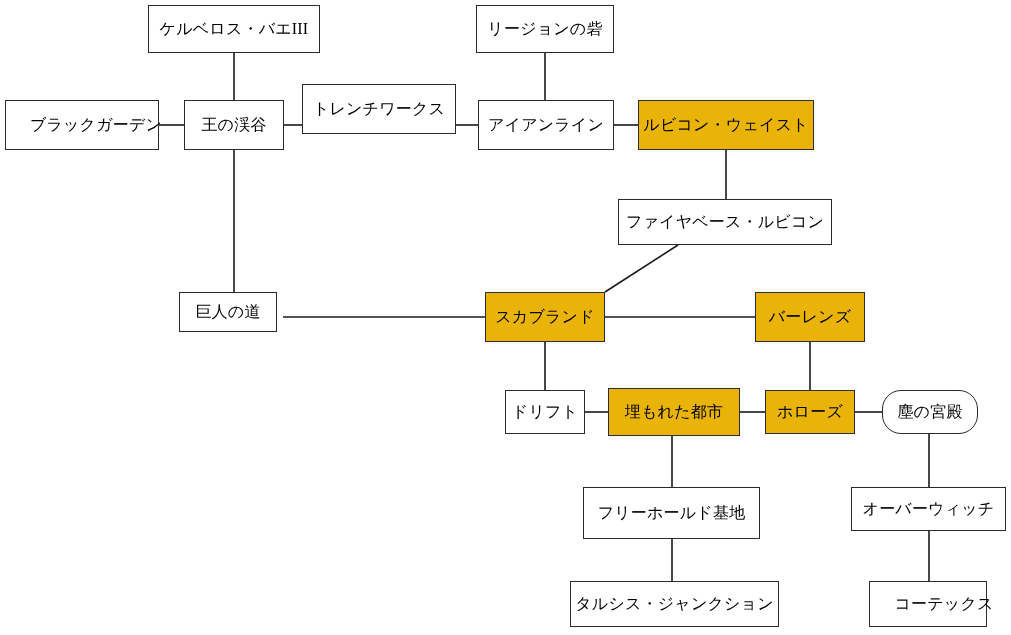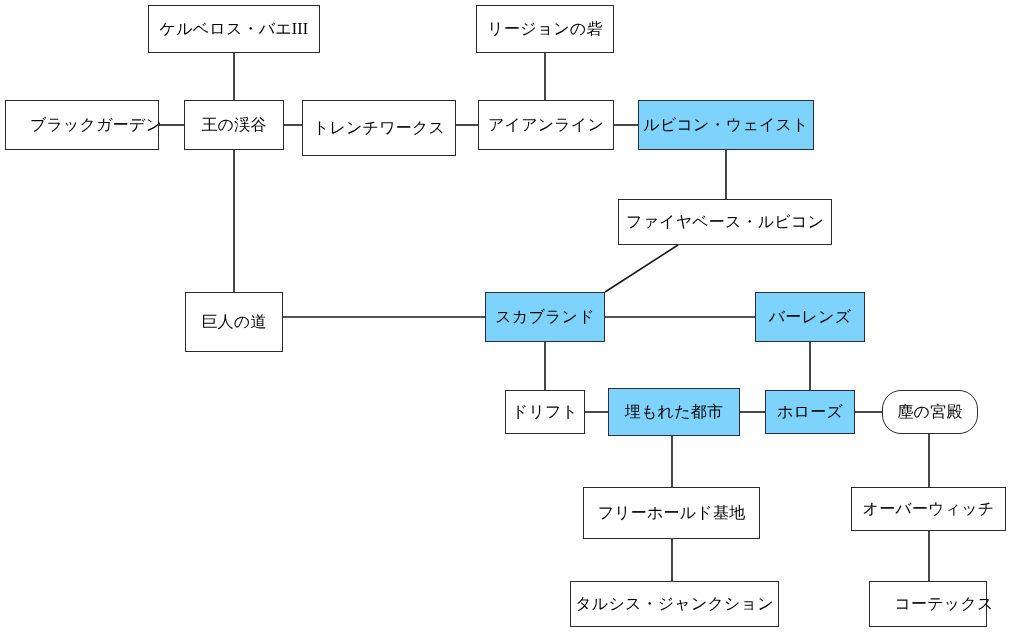--- a/index.html
+++ b/index.html
@@ -33,21 +33,21 @@
     align-items: center;
     justify-content: center;
     text-align: center;
     font-size: 16px;
     line-height: 1.1;
     color: #000000;
     white-space: nowrap;
     letter-spacing: 0.2px;
   }
   .node.highlight {
-    background: #7dd3fc;
+    background: #eab308;
     border-color: #2b2b44;
   }
   .node-label {
     display: inline-block;
     padding: 0 2px;
   }
 </style>
 </head>
 <body>
 
@@ -80,33 +80,33 @@
       </div>
       <div class="node" style="left: 476px; top: 5px; width: 138px; height: 48px;">
         <span class="node-label">リージョンの砦</span>
       </div>
       <div class="node" style="left: 5px; top: 100px; width: 154px; height: 50px; padding-left: 28px;">
         <span class="node-label">ブラックガーデン</span>
       </div>
       <div class="node" style="left: 184px; top: 100px; width: 100px; height: 50px;">
         <span class="node-label">王の渓谷</span>
       </div>
-      <div class="node" style="left: 302px; top: 100px; width: 154px; height: 56px;">
+      <div class="node" style="left: 302px; top: 84px; width: 154px; height: 50px;">
         <span class="node-label">トレンチワークス</span>
       </div>
       <div class="node" style="left: 478px; top: 100px; width: 136px; height: 50px;">
         <span class="node-label">アイアンライン</span>
       </div>
       <div class="node highlight" style="left: 638px; top: 100px; width: 176px; height: 50px;">
         <span class="node-label">ルビコン・ウェイスト</span>
       </div>
       <div class="node" style="left: 618px; top: 199px; width: 214px; height: 46px;">
         <span class="node-label">ファイヤベース・ルビコン</span>
       </div>
-      <div class="node" style="left: 185px; top: 292px; width: 98px; height: 60px;">
+      <div class="node" style="left: 179px; top: 292px; width: 98px; height: 40px;">
         <span class="node-label">巨人の道</span>
       </div>
       <div class="node highlight" style="left: 485px; top: 292px; width: 120px; height: 50px;">
         <span class="node-label">スカブランド</span>
       </div>
       <div class="node highlight" style="left: 755px; top: 292px; width: 110px; height: 50px;">
         <span class="node-label">バーレンズ</span>
       </div>
       <div class="node" style="left: 505px; top: 390px; width: 80px; height: 44px;">
         <span class="node-label">ドリフト</span>

